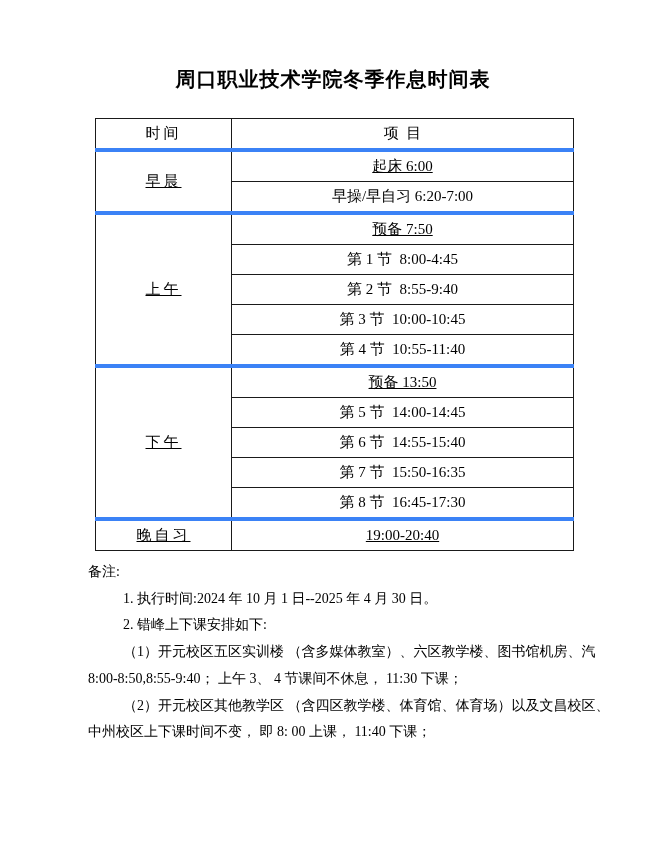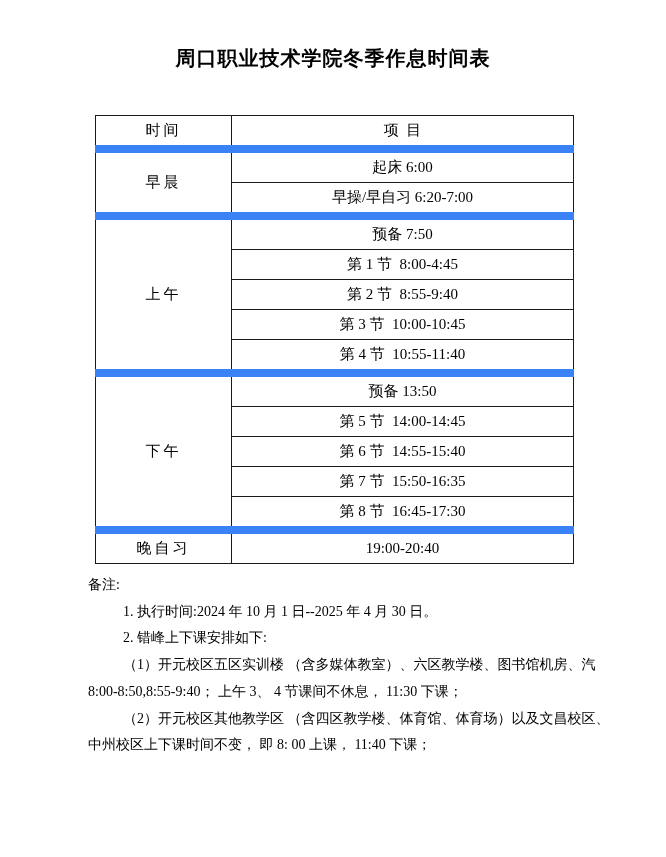--- a/index.html
+++ b/index.html
@@ -14,50 +14,51 @@
     color: #000000;
     overflow: hidden;
   }
   .page {
     position: relative;
     width: 666px;
     height: 857px;
     background: #ffffff;
   }
   .doc-title {
-    padding-top: 45px;
+    padding-top: 66px;
     text-align: center;
     font-size: 20px;
     font-weight: bold;
     letter-spacing: 1px;
     line-height: 26px;
   }
   table.schedule {
     border-collapse: collapse;
     table-layout: fixed;
-    margin: 44px 0 0 95px;
+    margin: 26px 0 0 95px;
     width: 478px;
     border-radius: 11px;
   }
   table.schedule col.c-time { width: 136px; }
   table.schedule col.c-item { width: 342px; }
   table.schedule td {
     border: 1px solid #1a1a1a;
     height: 29px;
     padding: 0;
     text-align: center;
     vertical-align: middle;
     font-size: 15px;
     white-space: pre;
   }
   table.schedule tr.header-row td {
     border-bottom: 2px solid #555555;
   }
   table.schedule tr.section-start td {
-    border-top: 8px solid #3b82f6;
+    border-top: 4px solid #3b82f6;
+    text-decoration: underline;
   }
   td.time-col {
     letter-spacing: 3px;
   }
   .notes {
     margin: 8px 0 0 88px;
     width: 496px;
     font-size: 14px;
     line-height: 26.7px;
   }

